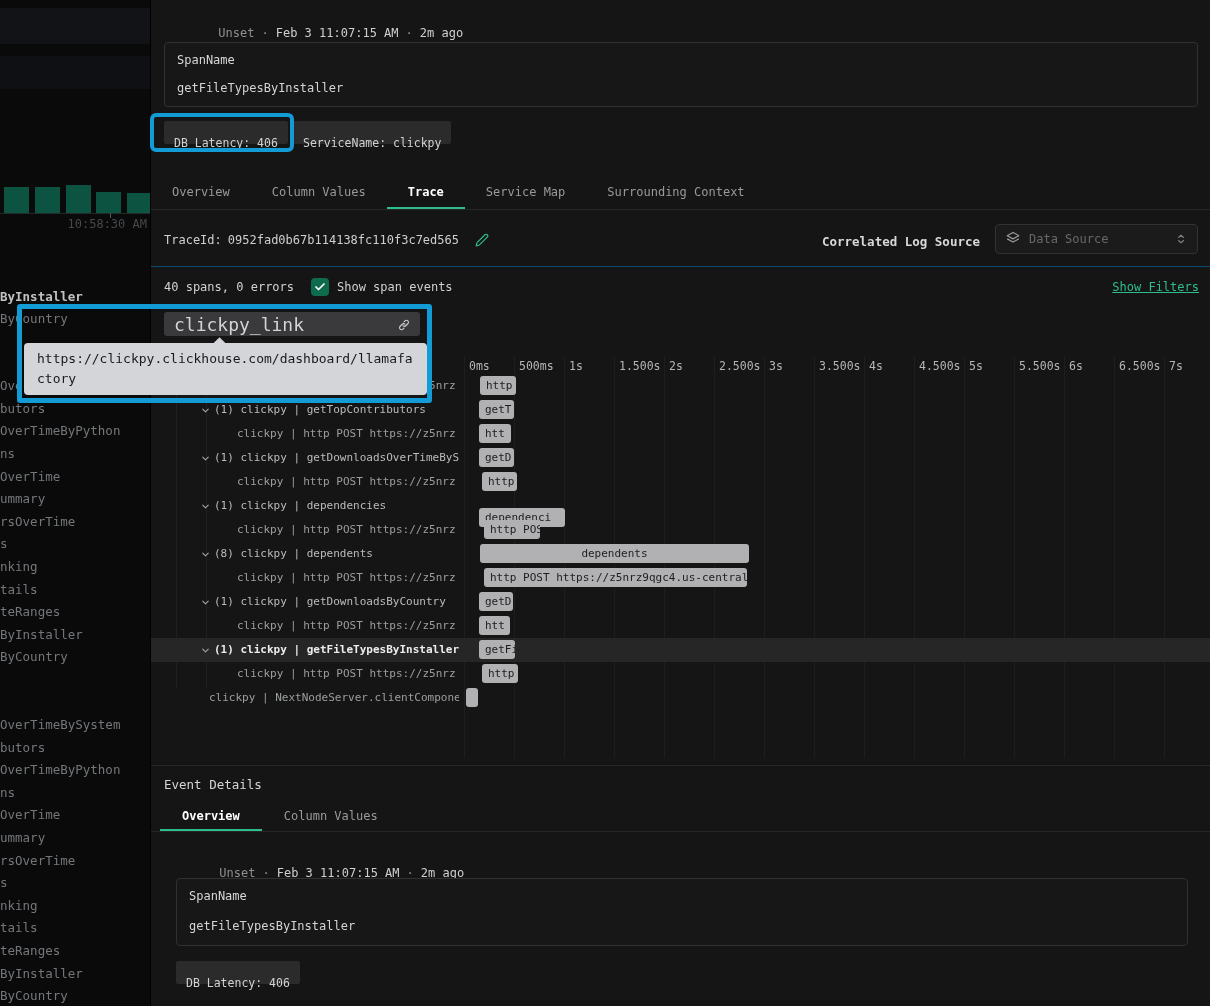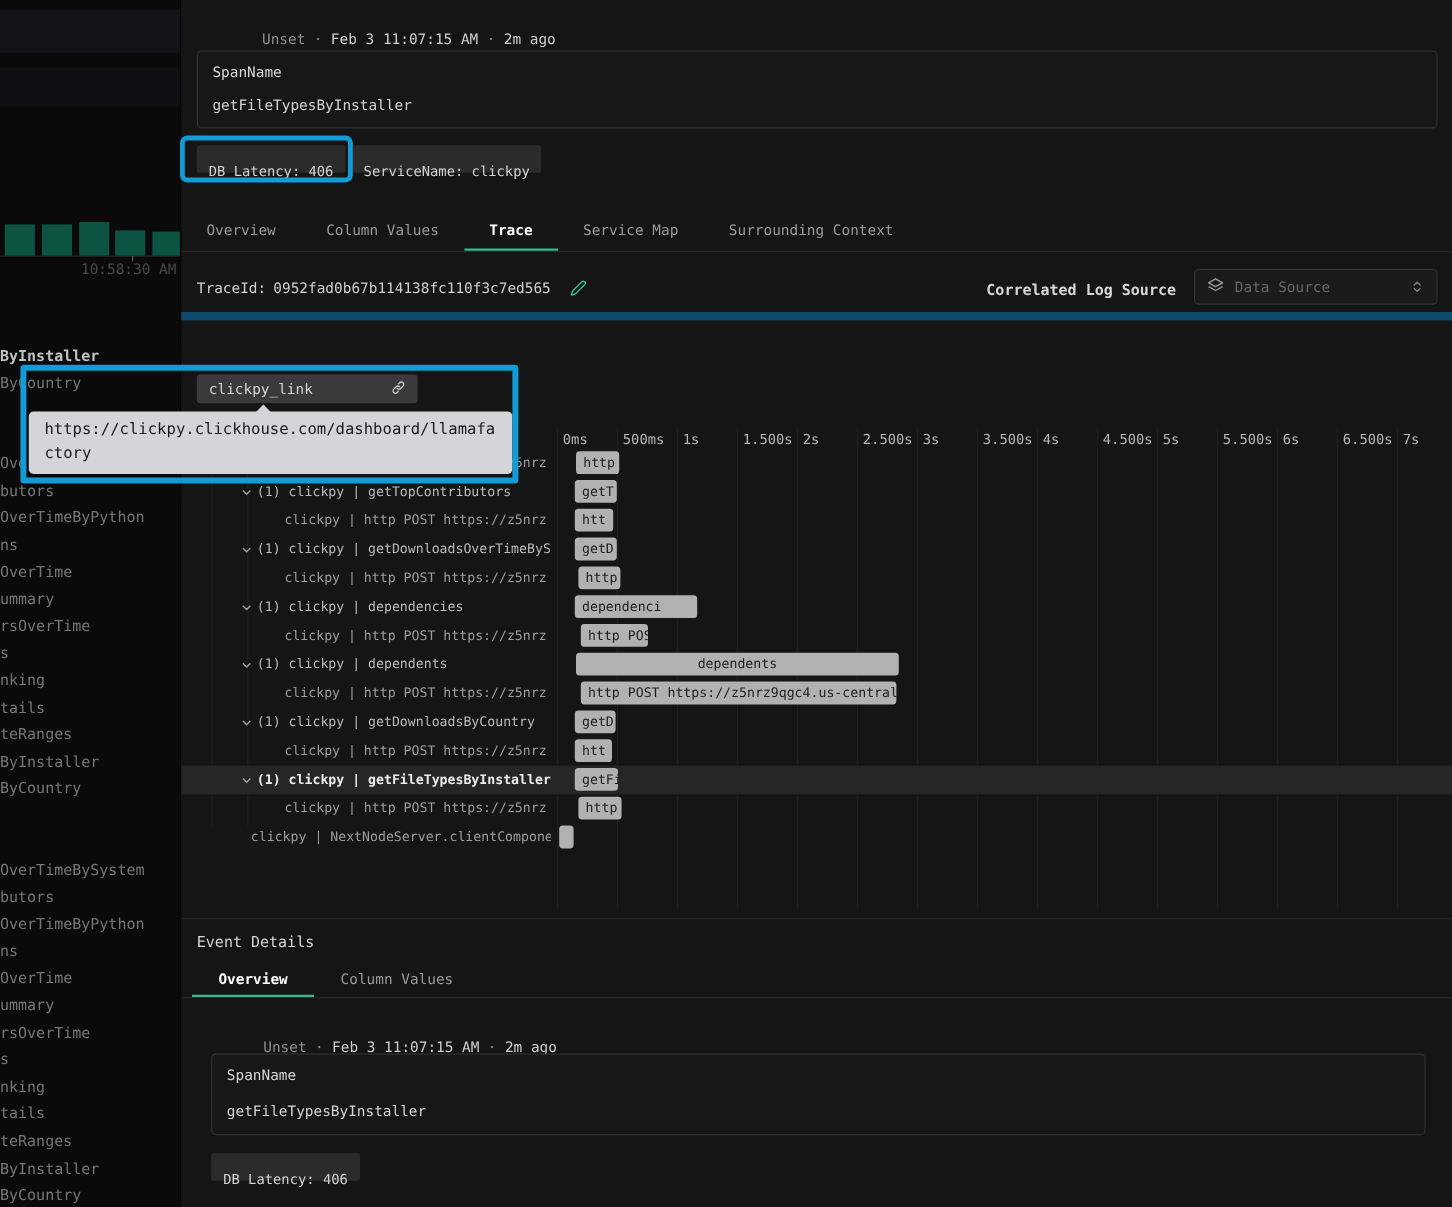--- a/index.html
+++ b/index.html
@@ -29,35 +29,35 @@
   .panel { position:absolute; border:1px solid #313131; border-radius:4px; background:#171717; }
   .panel .p-label { position:absolute; left:12px; top:10px; font-size:12px; color:#d8d8d8; }
   .panel .p-value { position:absolute; left:12px; top:38px; font-size:12px; color:#d4d4d4; }
   .badge { position:absolute; height:23px; line-height:23px; padding:11px 10px; background:#2b2b2b; border-radius:2px;
            font-size:11.5px; color:#d2d2d4; white-space:pre; }
   .tabsrow { position:absolute; left:0; right:0; display:flex; border-bottom:1px solid #272727; }
   .tab { padding:0 21px; font-size:12px; color:#9a9a9c; cursor:pointer; }
   .tabsrow.t1 { top:177px; height:33px; } .tabsrow.t1 .tab { line-height:31px; }
   .tabsrow.t2 { top:802px; height:30px; padding-left:9px; } .tabsrow.t2 .tab { line-height:28px; padding:0 22px; }
   .tab.active { color:#ffffff; font-weight:bold; box-shadow: inset 0 -2px 0 #2ebd8c; }
-  .toolbar { position:absolute; left:0; right:0; top:211px; height:56px; border-bottom:7px solid #0c4a6e; }
+  .toolbar { position:absolute; left:0; right:0; top:211px; height:56px; border-bottom:1px solid #0c4a6e; }
   .traceid { position:absolute; left:13px; top:22px; font-size:12px; color:#cfcfcf; white-space:pre; display:flex; align-items:center; gap:6px; }
   .pencil { margin-left:10px; display:inline-flex; cursor:pointer; }
   .corr-label { position:absolute; right:230px; top:23px; font-size:12.5px; font-weight:bold; color:#d8d8d8; white-space:pre; }
   .select { position:absolute; right:12px; top:13px; width:203px; height:30px; background:#1b1b1b; border:1px solid #323232;
             border-radius:4px; display:flex; align-items:center; padding:0 10px; gap:9px; cursor:pointer; }
   .select .ph { font-size:12px; color:#686868; flex:1; white-space:pre; overflow:hidden; }
   .spansrow { position:absolute; left:0; right:0; top:267px; height:40px; }
   .spans-summary { position:absolute; left:13px; top:13px; font-size:12px; color:#d2d2d2; white-space:pre; }
   .checkbox { position:absolute; left:160px; top:11px; width:18px; height:18px; background:#0e6b4d; border-radius:4px;
               display:flex; align-items:center; justify-content:center; cursor:pointer; }
   .showspan { position:absolute; left:186px; top:13px; font-size:12px; color:#cfcfcf; white-space:pre; }
   .showfilters { position:absolute; right:11px; top:13px; font-size:12px; color:#2ebd8c; text-decoration:underline; cursor:pointer; white-space:pre; }
   .linkbtn { position:absolute; left:13px; top:312px; height:24px; padding:0 10px; background:#3a3a3c; border-radius:3px;
-             display:inline-flex; align-items:center; gap:7px; font-size:12px; color:#d4d4d6; cursor:pointer; white-space:pre; }
+             display:inline-flex; align-items:center; gap:7px; font-size:18px; color:#d4d4d6; cursor:pointer; white-space:pre; }
   
   .waterfall { position:absolute; left:0; top:356px; width:1060px; height:402px; overflow:hidden; }
   .gridline { position:absolute; top:0; height:402px; width:1px; background:#1e1e21; }
   .tick { position:absolute; top:3px; font-size:11.5px; color:#b4b6b8; white-space:pre; }
   .guide { position:absolute; width:1px; top:20px; height:312px; background:#202023; }
   .wrow { position:absolute; left:0; width:100%; height:24px; }
   .wrow.hl { background:#262626; }
   .wname { position:absolute; left:0; top:0; width:308px; height:24px; overflow:hidden; }
   .wname .txt { position:absolute; top:0; height:24px; line-height:24px; font-size:11px; white-space:pre; }
   .wname .txt.p { left:63px; color:#b9bbbd; }
@@ -175,20 +175,30 @@
         <span class="ph">Data Source</span>
         <span>
           <svg viewBox="0 0 24 24" width="12" height="12" fill="none" stroke="#808080" stroke-width="2.2" stroke-linecap="round" stroke-linejoin="round">
               <polyline points="7 9 12 4.5 17 9"></polyline>
               <polyline points="7 15 12 19.5 17 15"></polyline>
             </svg>
         </span>
       </div>
     </div>
 
+    <div class="spansrow">
+      <div class="spans-summary">40 spans, 0 errors</div>
+      <div class="checkbox">
+        <svg viewBox="0 0 24 24" width="12" height="12" fill="none" stroke="#ffffff" stroke-width="3.5" stroke-linecap="round" stroke-linejoin="round">
+            <polyline points="20 6 9 17 4 12"></polyline>
+          </svg>
+      </div>
+      <div class="showspan">Show span events</div>
+      <div class="showfilters">Show Filters</div>
+    </div>
 
     <div class="linkbtn">
       <span>clickpy_link</span>
       <span>
         <svg viewBox="0 0 24 24" width="12" height="12" fill="none" stroke="#cccccc" stroke-width="2.2" stroke-linecap="round">
             <path d="M10 13.5a4 4 0 0 0 5.7 0l4-4a4 4 0 1 0-5.7-5.7l-2 2"></path>
             <path d="M14 10.5a4 4 0 0 0-5.7 0l-4 4a4 4 0 1 0 5.7 5.7l2-2"></path>
           </svg>
       </span>
     </div>
@@ -268,36 +278,36 @@
         </div>
         <div class="wrow" style="top: 138px;">
           <div class="wname">
             <span class="chev">
               <svg viewBox="0 0 24 24" width="11" height="11" fill="none" stroke="#9fa2a4" stroke-width="2.5" stroke-linecap="round" stroke-linejoin="round">
                 <polyline points="6 9 12 15 18 9"></polyline>
               </svg>
             </span>
             <span class="txt p">(1) clickpy | dependencies</span>
           </div>
-          <div class="wbar" style="left: 328px; width: 102px;">dependenci</div>
+          <div class="wbar" style="left: 328px; width: 86px; margin-top: 12px;">dependenci</div>
         </div>
         <div class="wrow" style="top: 162px;">
           <div class="wname">
             <span class="txt c">clickpy | http POST https://z5nrz</span>
           </div>
           <div class="wbar" style="left: 333px; width: 56px;">http POST</div>
         </div>
         <div class="wrow" style="top: 186px;">
           <div class="wname">
             <span class="chev">
               <svg viewBox="0 0 24 24" width="11" height="11" fill="none" stroke="#9fa2a4" stroke-width="2.5" stroke-linecap="round" stroke-linejoin="round">
                 <polyline points="6 9 12 15 18 9"></polyline>
               </svg>
             </span>
-            <span class="txt p">(1) clickpy | dependents</span>
+            <span class="txt p">(8) clickpy | dependents</span>
           </div>
           <div class="wbar center" style="left: 329px; width: 269px;">dependents</div>
         </div>
         <div class="wrow" style="top: 210px;">
           <div class="wname">
             <span class="txt c">clickpy | http POST https://z5nrz</span>
           </div>
           <div class="wbar" style="left: 333px; width: 263px;">http POST https://z5nrz9qgc4.us-central</div>
         </div>
         <div class="wrow" style="top: 234px;">

